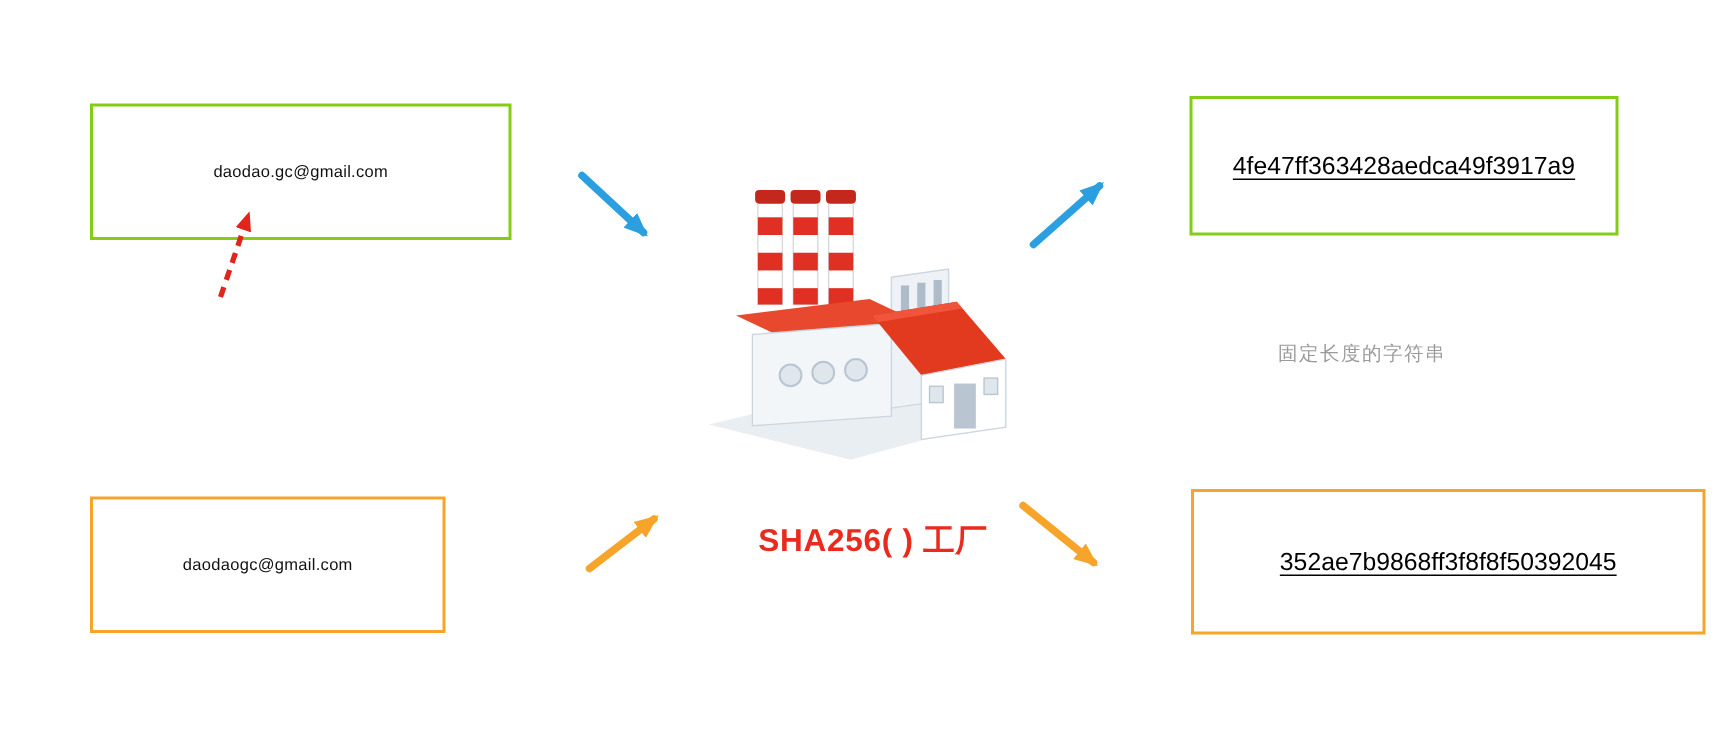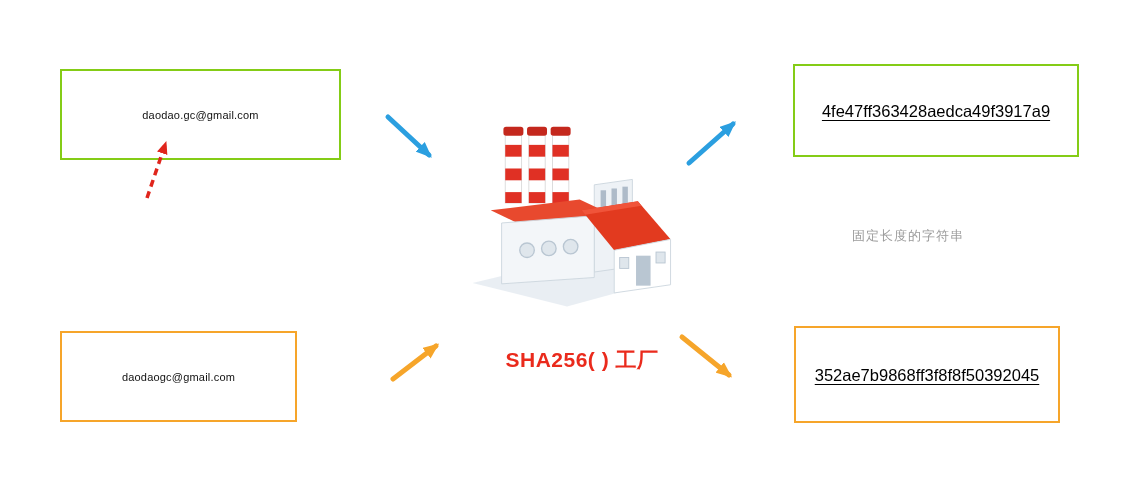--- a/index.html
+++ b/index.html
@@ -24,21 +24,21 @@
     justify-content: center;
     text-align: center;
     box-sizing: border-box;
   }
   .box.blue   { border: 2px solid #84cc16; }
   .box.orange { border: 2px solid #f6a52a; }
 
   .input-top    { left: 60px;  top: 69px;  width: 281px; height: 91px; }
   .input-bottom { left: 60px;  top: 331px; width: 237px; height: 91px; }
   .output-top   { left: 793px; top: 64px;  width: 286px; height: 93px; }
-  .output-bottom{ left: 794px; top: 326px; width: 266px; height: 97px; }
+  .output-bottom{ left: 794px; top: 326px; width: 343px; height: 97px; }
 
   .email-text {
     font-size: 11px;
     color: #111111;
     letter-spacing: 0.2px;
   }
   .hash-line {
     font-size: 16.5px;
     color: #000000;
     line-height: 24px;

